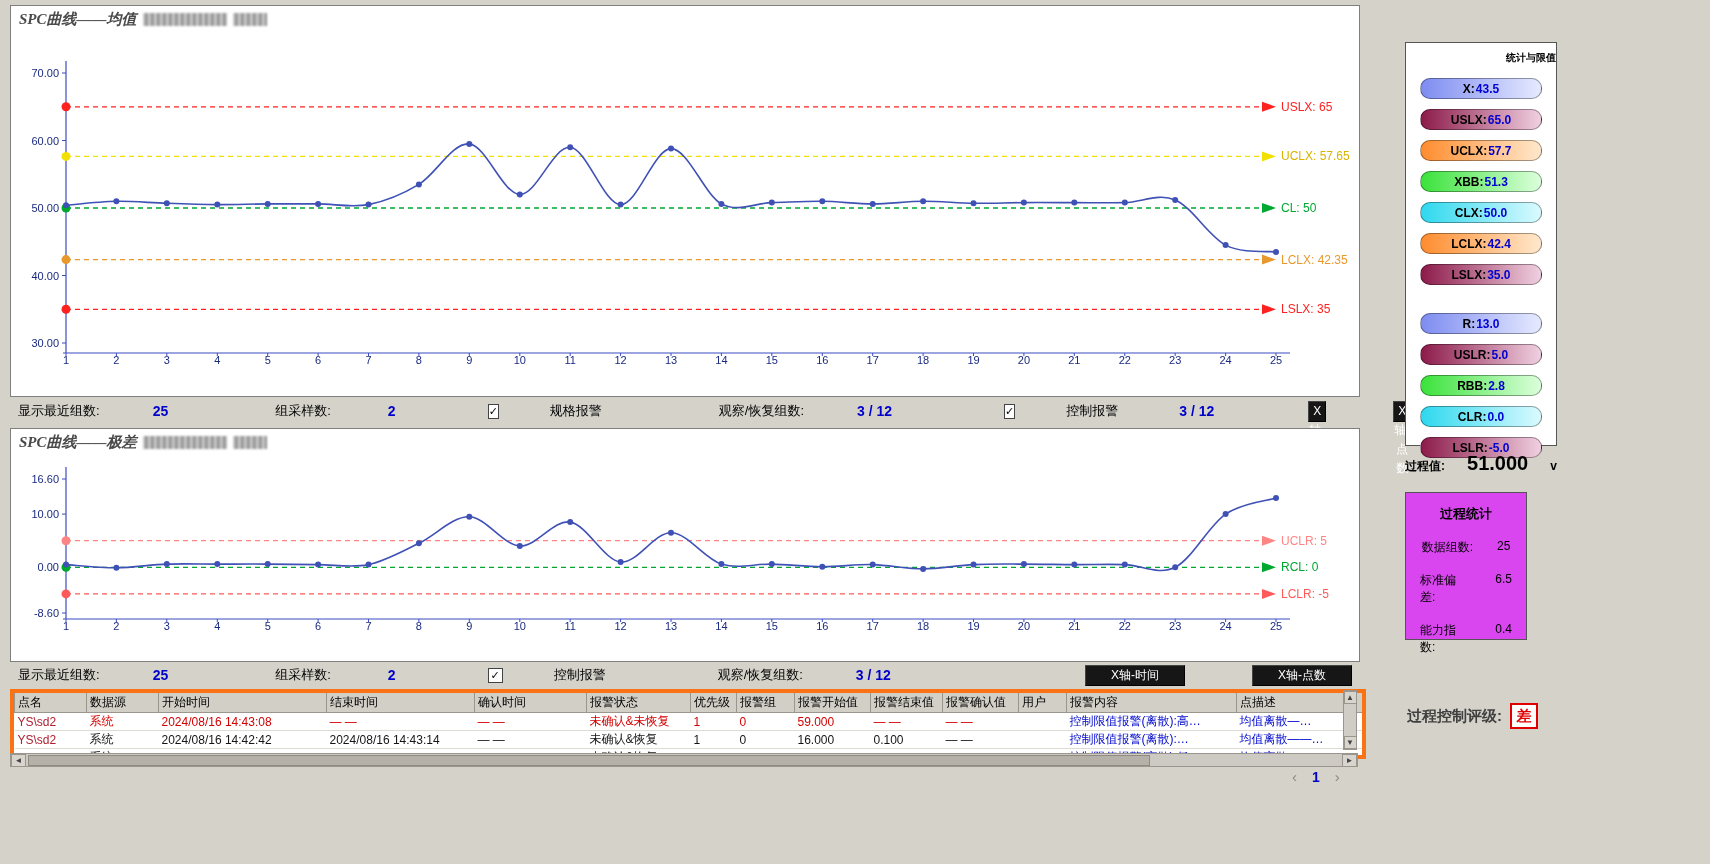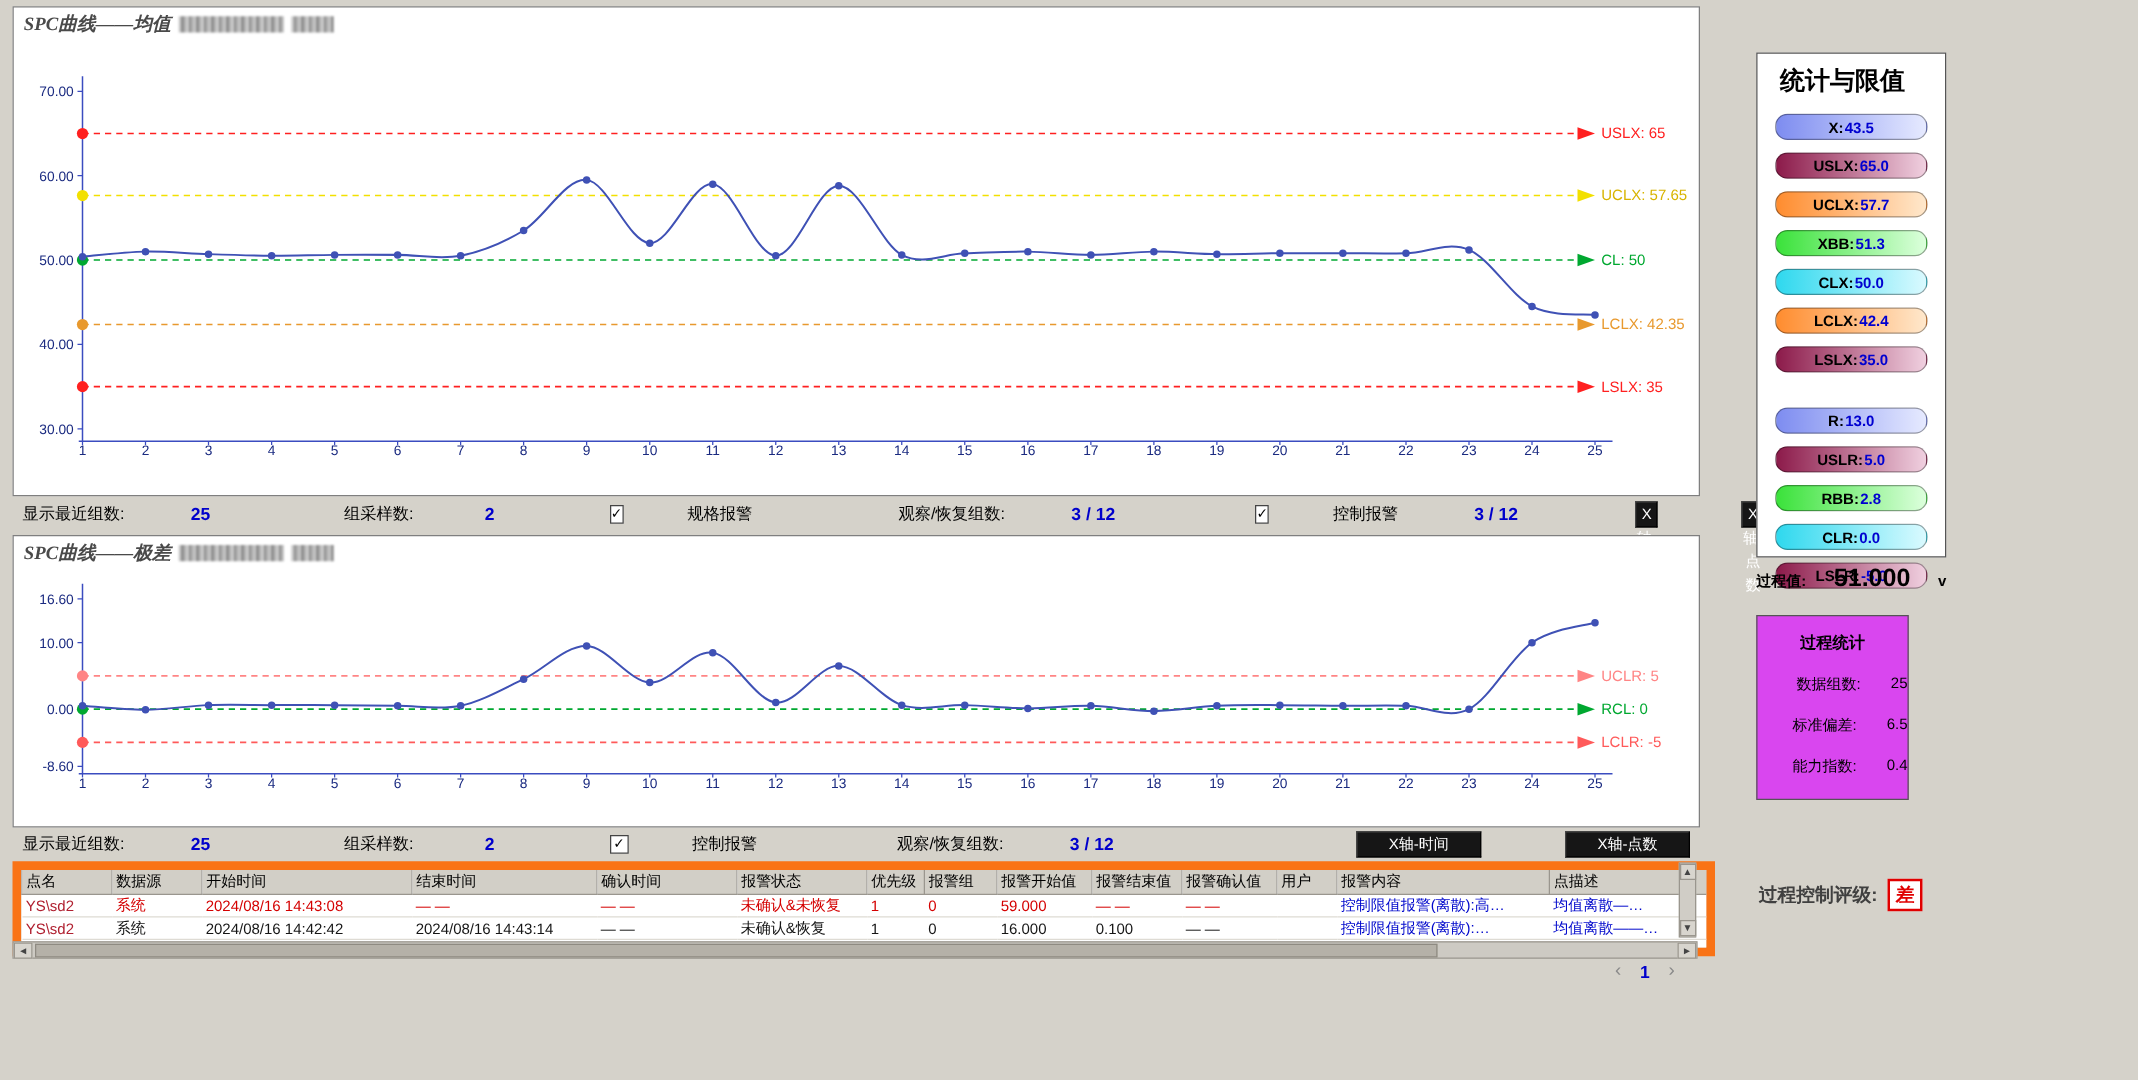--- a/index.html
+++ b/index.html
@@ -25,21 +25,21 @@
       align-items:center;justify-content:center;font-size:11px;line-height:1;color:#000;cursor:pointer;}
   .xbtn{appearance:none;width:100px;height:21px;background:#161616;color:#fff;font-size:12px;
       text-align:center;line-height:19px;border:1px solid #444;border-right-color:#000;
       border-bottom-color:#000;cursor:pointer;padding:0;font-family:inherit;}
   .spacer{flex:1;}
   .ml4{margin-left:4px}.ml6{margin-left:6px}.ml8{margin-left:8px}.ml10{margin-left:10px}
   .ml14{margin-left:14px}.ml20{margin-left:20px}.ml45{margin-left:45px}.ml60{margin-left:60px}
   .ml65{margin-left:65px}.ml70{margin-left:70px}.mr6{margin-right:6px}
 
   #alarm-table-wrap{position:absolute;left:10px;top:689px;width:1348px;height:62px;overflow:hidden;
-      border:7px solid #f97316;background:#fff;}
+      border:4px solid #f97316;background:#fff;}
   #alarm-table{border-collapse:collapse;table-layout:fixed;width:1348px;font-size:12px;background:#fff;}
   #alarm-table th{background:#d2cfc7;border:1px solid #9a968e;border-top:none;font-weight:normal;
       text-align:left;padding:1px 3px;height:15px;white-space:nowrap;overflow:hidden;font-size:12px;}
   #alarm-table td{padding:0 3px;height:16px;white-space:nowrap;overflow:hidden;
       border-bottom:1px solid #dedbd4;}
   .row-active td{color:#d40000;}
   .row-recovered td{color:#151515;}
   #alarm-table td.c-point{color:#b02030;}
   #alarm-table td.c-blue{color:#0008cc;}
 
@@ -54,21 +54,21 @@
       align-items:center;box-sizing:border-box;z-index:3;}
   .vscroll .arrow{width:11px;}
 
   .pg{position:absolute;left:1292px;top:768px;font-size:15px;color:#8a8a8a;display:flex;gap:15px;
       align-items:center;}
   .pg .pg-arrow{cursor:pointer;}
   .pg .cur{color:#0000cc;font-weight:bold;font-size:14px;}
 
   #stats-panel{position:absolute;left:1405px;top:42px;width:152px;height:404px;background:#fff;
       border:1px solid #555;box-sizing:border-box;}
-  #stats-panel .sp-title{text-align:left;font-weight:bold;font-size:20px;margin-top:8px;margin-left:18px;}
+  #stats-panel .sp-title{text-align:right;font-weight:bold;font-size:10px;margin-top:8px;}
   .pill{width:120px;height:19px;margin:10px auto 0;border-radius:10px;display:flex;align-items:center;
       justify-content:center;font-size:12px;font-weight:bold;border:1px solid rgba(0,0,0,.35);
       white-space:nowrap;}
   #pills .pill:first-child{margin-top:13px;}
   .pill.gap{margin-top:28px;}
   .pill .pl{color:#000;}
   .pill .pv{color:#0000d0;margin-left:1px;}
   .pill-blue{background:linear-gradient(90deg,#7d8cf0,#e6eaff);}
   .pill-maroon{background:linear-gradient(90deg,#8c1a4a,#f0d0e0);}
   .pill-orange{background:linear-gradient(90deg,#ff8c2e,#ffe8cc);}
@@ -77,21 +77,21 @@
 
   #process-value{position:absolute;left:1405px;top:452px;width:152px;display:flex;
       align-items:baseline;gap:18px;}
   #process-value .pv-label{font-size:12px;font-weight:bold;}
   #process-value .pv-value{font-size:20px;font-weight:bold;flex:1;text-align:center;}
   #process-value .pv-unit{font-size:12px;font-weight:bold;}
 
   #process-stats{position:absolute;left:1405px;top:492px;width:122px;height:148px;background:#d946ef;
       border:1px solid #555;box-sizing:border-box;}
   #process-stats .ps-title{text-align:center;font-weight:bold;font-size:13px;margin-top:12px;}
-  .ps-row{display:flex;justify-content:flex-end;padding:0 0;margin-top:16px;font-size:12px;gap:24px;}
+  .ps-row{display:flex;justify-content:center;padding:0 14px;margin-top:16px;font-size:12px;gap:24px;}
 
   #rating{position:absolute;left:1407px;top:703px;display:flex;align-items:center;}
   #rating .rt-label{font-size:15px;font-weight:bold;color:#404040;}
   #rating .rt-box{width:24px;height:22px;border:2px solid #e00000;color:#e00000;font-weight:bold;
       font-size:15px;display:flex;align-items:center;justify-content:center;background:#fff;
       margin-left:8px;}
 </style>
 </head>
 <body>
 

